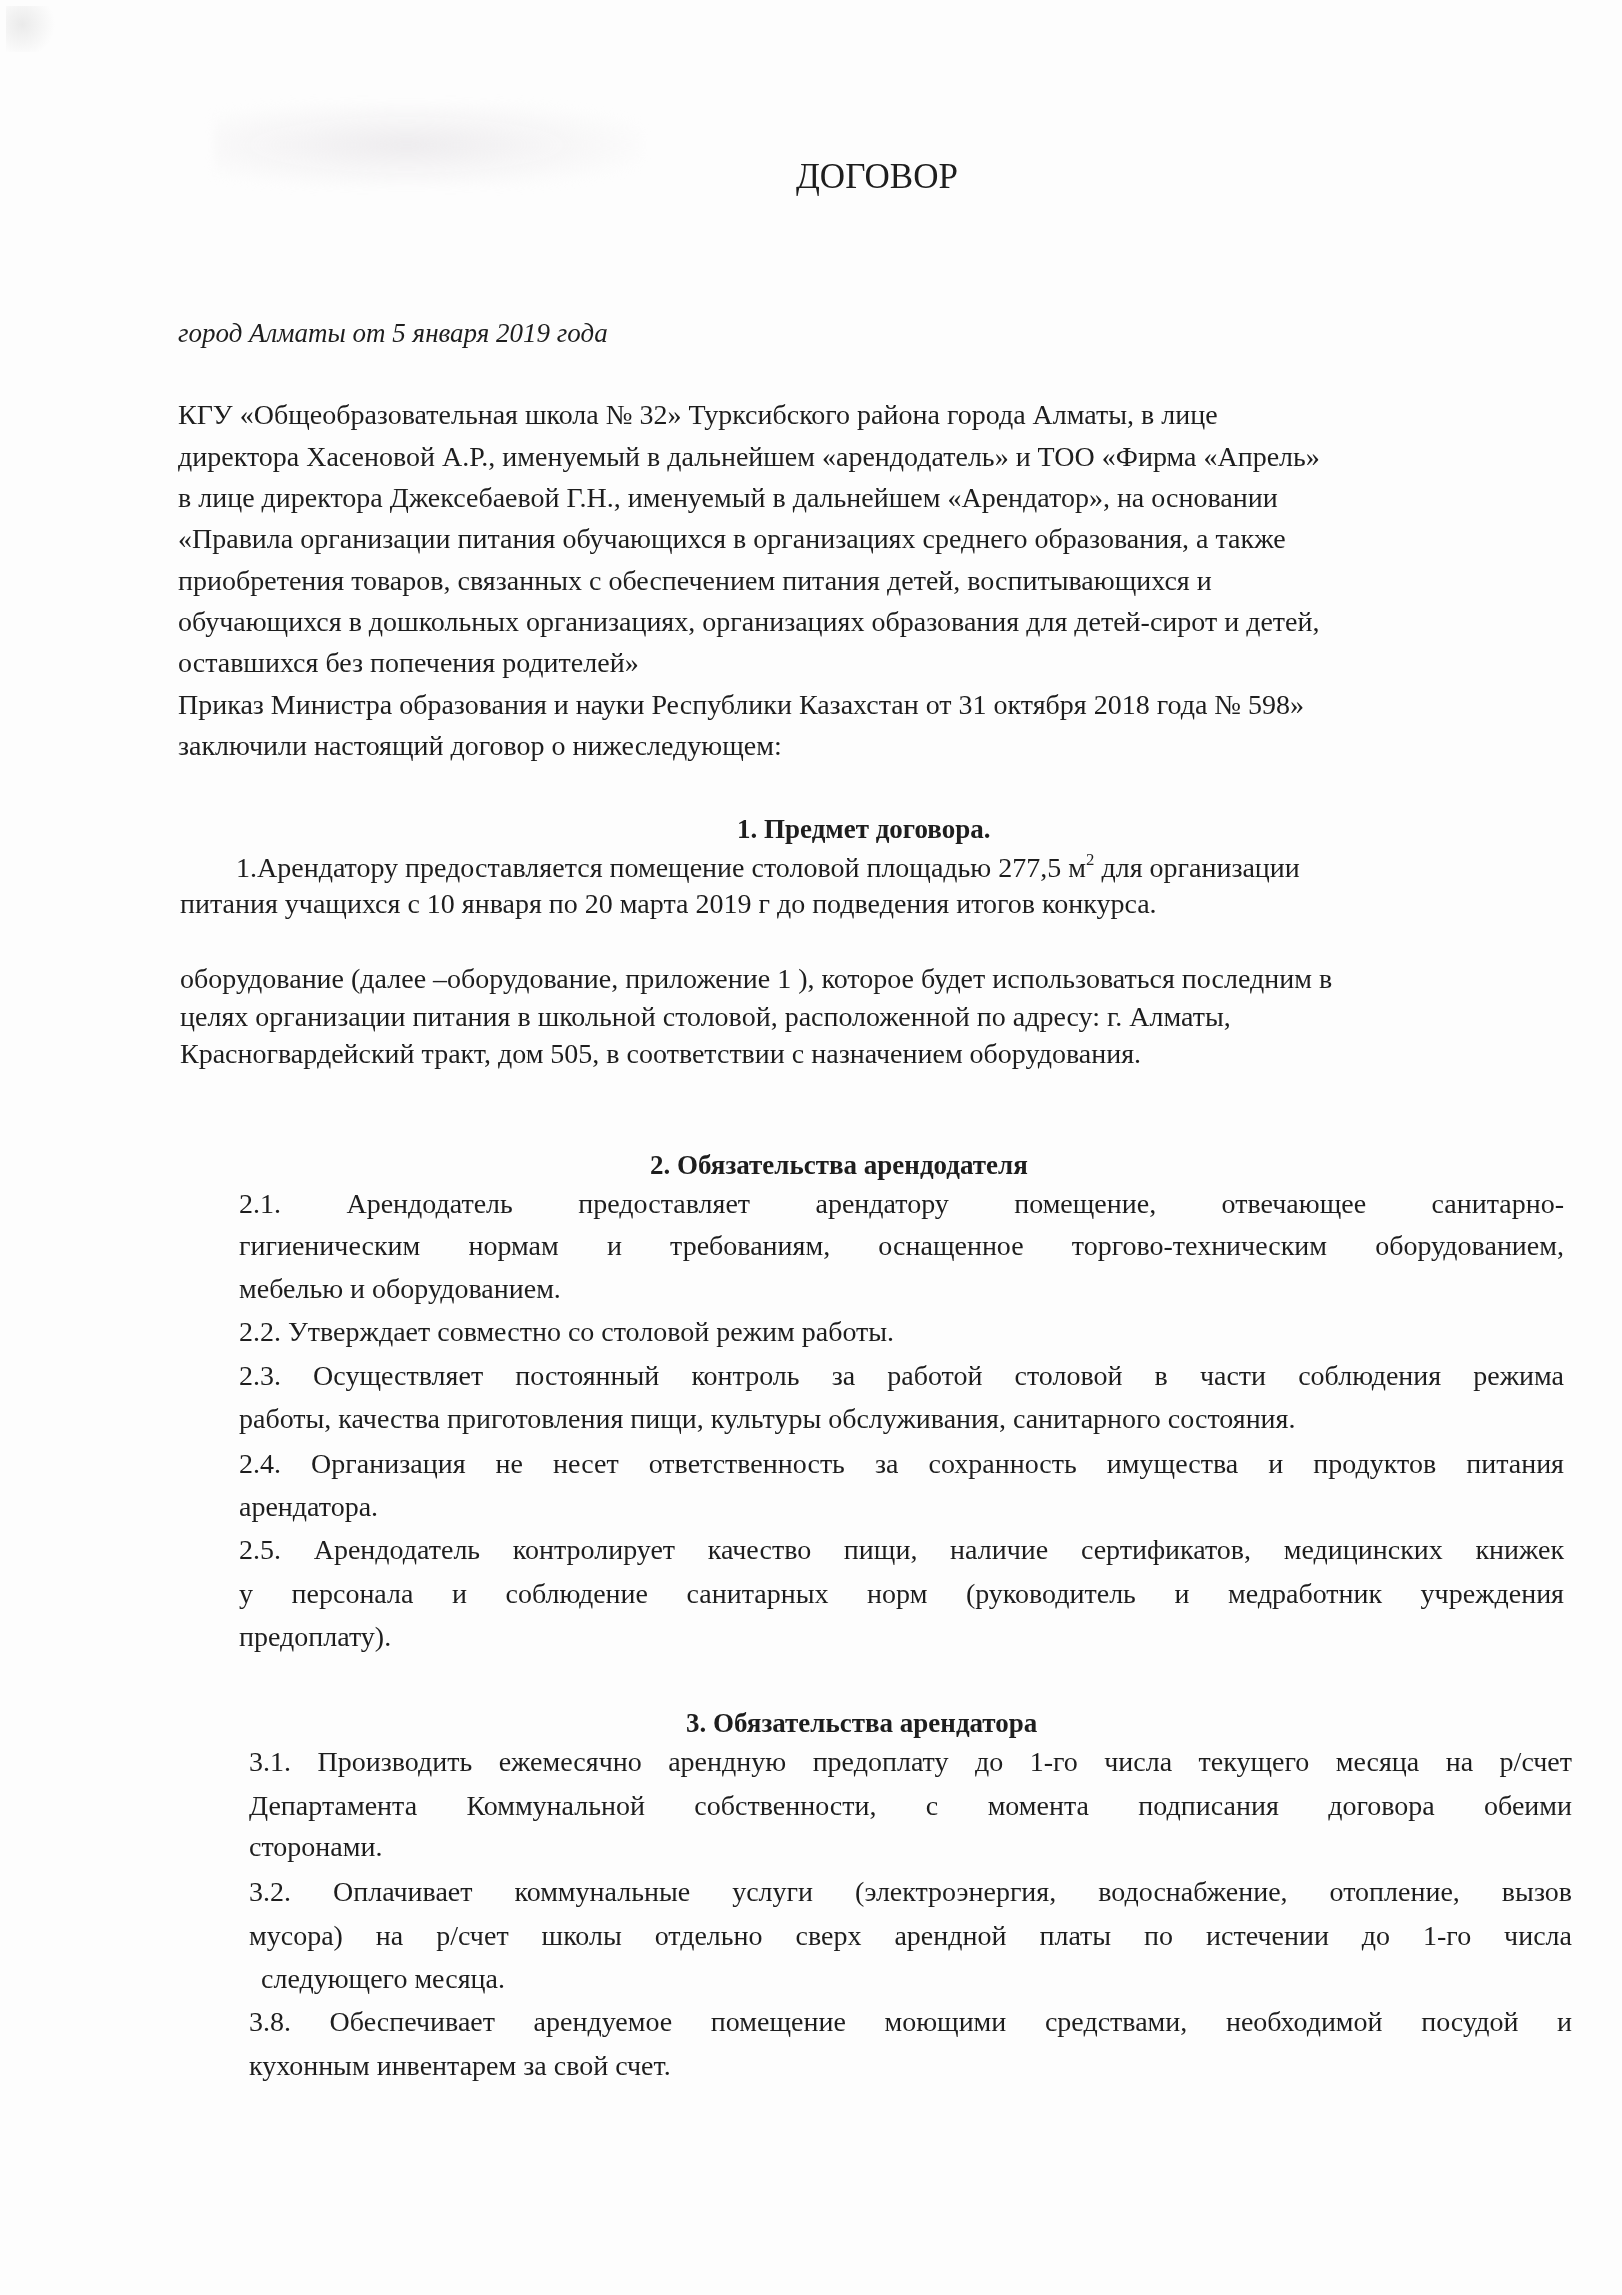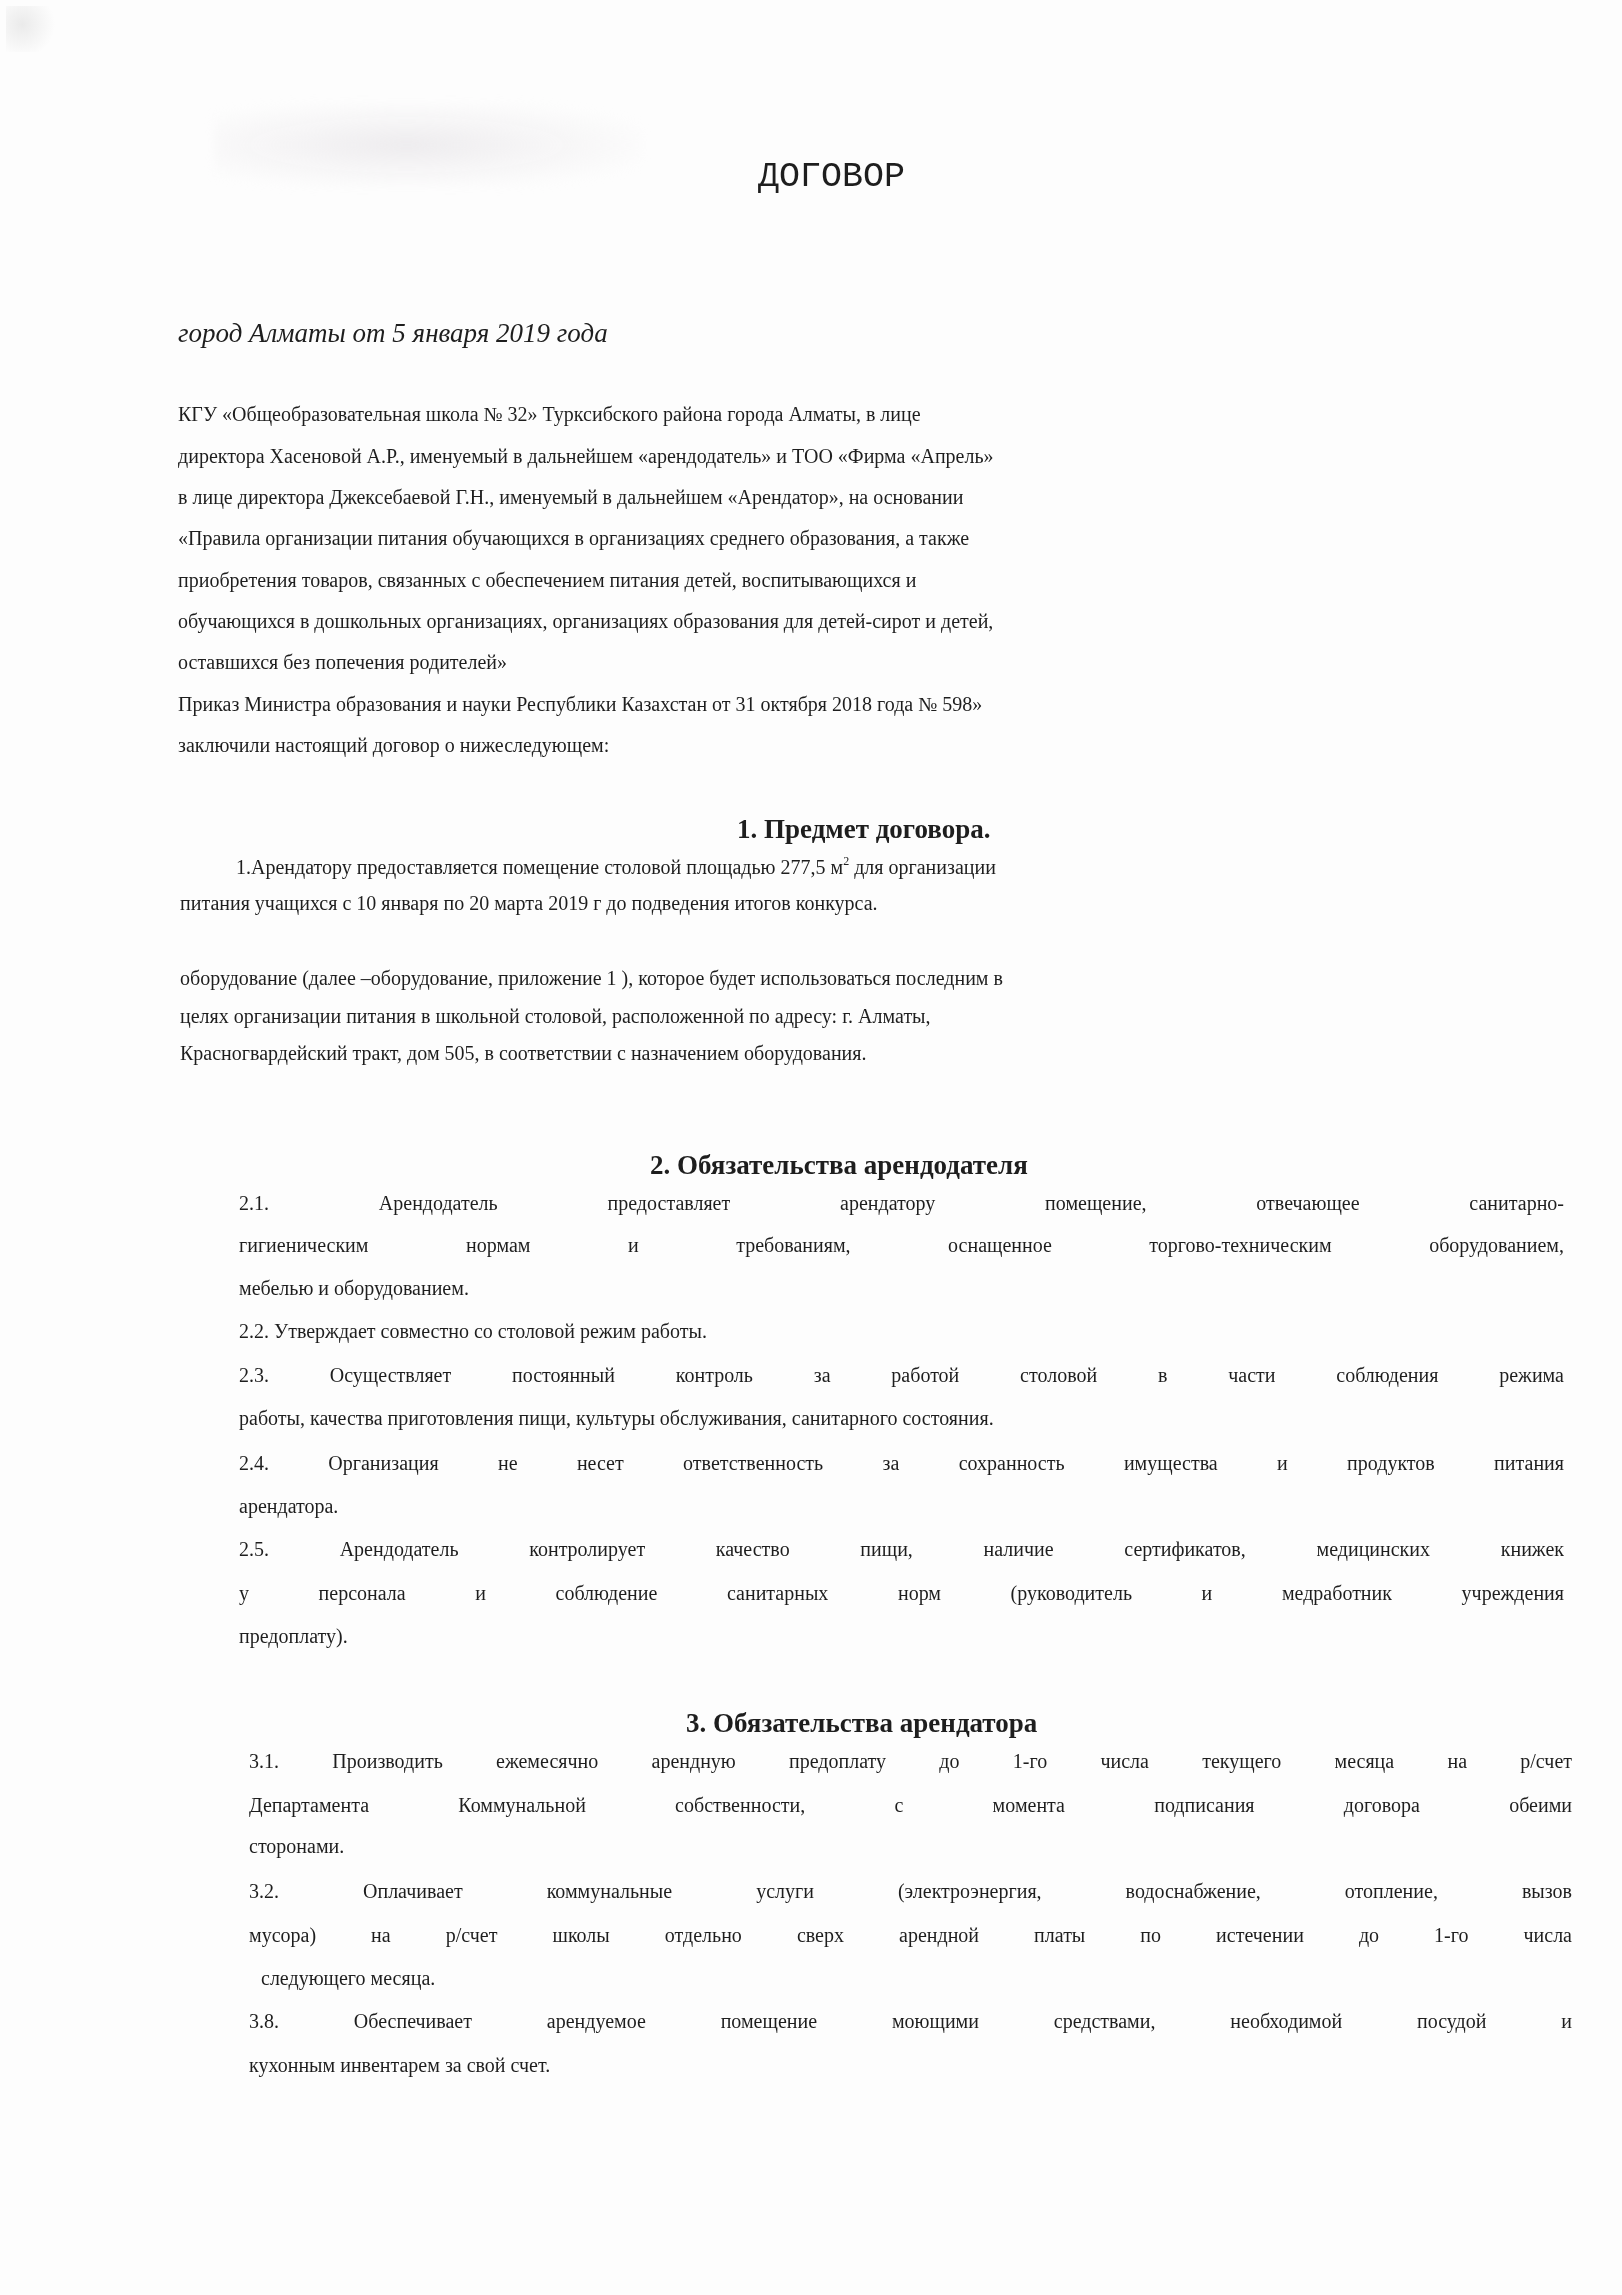--- a/index.html
+++ b/index.html
@@ -4,36 +4,36 @@
 <style>
   html, body { margin: 0; padding: 0; background: #ffffff; }
   body { width: 1623px; height: 2295px; position: relative; overflow: hidden;
          font-family: "Liberation Serif", "DejaVu Serif", serif; color: #1e1e1e; }
   .page { position: absolute; left: 0; top: 0; width: 1623px; height: 2295px; background: #fdfdfd; }
   .smudge { position: absolute; left: 214px; top: 103px; width: 428px; height: 84px;
             background: radial-gradient(ellipse at 45% 50%, rgba(225,222,226,0.55) 0%, rgba(240,238,240,0.3) 55%, rgba(255,255,255,0) 80%);
             filter: blur(4.6px); }
   .corner-mark { position: absolute; left: 6.1px; top: 6.1px; width: 54px; height: 46px;
                  background: radial-gradient(circle at 30% 40%, rgba(200,200,200,0.35) 0%, rgba(255,255,255,0) 70%); }
-  .ln { position: absolute; white-space: nowrap; font-size: 20px; line-height: 31px; }
+  .ln { position: absolute; white-space: nowrap; font-size: 28px; line-height: 31px; }
   .just { text-align: justify; text-align-last: justify; white-space: normal; }
   .title { font-size: 35px; line-height: 40px; }
   .subtitle { font-size: 31px; line-height: 35px; }
   .date { font-style: italic; font-size: 27px; }
   .head { font-weight: bold; font-size: 27px; }
   sup { font-size: 60%; line-height: 0; position: relative; top: -1.5px; }
 </style>
 </head>
 <body>
 
 <div class="page">
   <div class="corner-mark"></div>
   <div class="smudge"></div>
 
-  <div class="ln title" style="left:758px; top:157px;font-family:Liberation Mono, monospace;">ДОГОВОР</div>
+  <div class="ln title" style="left:796px; top:157px;">ДОГОВОР</div>
   <div class="ln date" style="left:178px; top:318px;">город Алматы от 5 января 2019 года</div>
 
   <div class="ln" style="left:178px; top:399px;">КГУ «Общеобразовательная школа № 32» Турксибского района города Алматы, в лице</div>
   <div class="ln" style="left:178px; top:441px;">директора Хасеновой А.Р.,  именуемый в дальнейшем «арендодатель»  и ТОО  «Фирма «Апрель»</div>
   <div class="ln" style="left:178px; top:482px;">в лице директора Джексебаевой Г.Н.,  именуемый в дальнейшем «Арендатор»,  на основании</div>
   <div class="ln" style="left:178px; top:523px;">«Правила организации питания обучающихся в организациях среднего образования, а также</div>
   <div class="ln" style="left:178px; top:565px;">приобретения товаров, связанных с обеспечением питания детей, воспитывающихся и</div>
   <div class="ln" style="left:178px; top:606px;">обучающихся в дошкольных организациях, организациях образования для детей-сирот и детей,</div>
   <div class="ln" style="left:178px; top:647px;">оставшихся без попечения родителей»</div>
   <div class="ln" style="left:178px; top:689px;">Приказ Министра образования и науки Республики Казахстан от 31 октября 2018 года № 598»</div>

